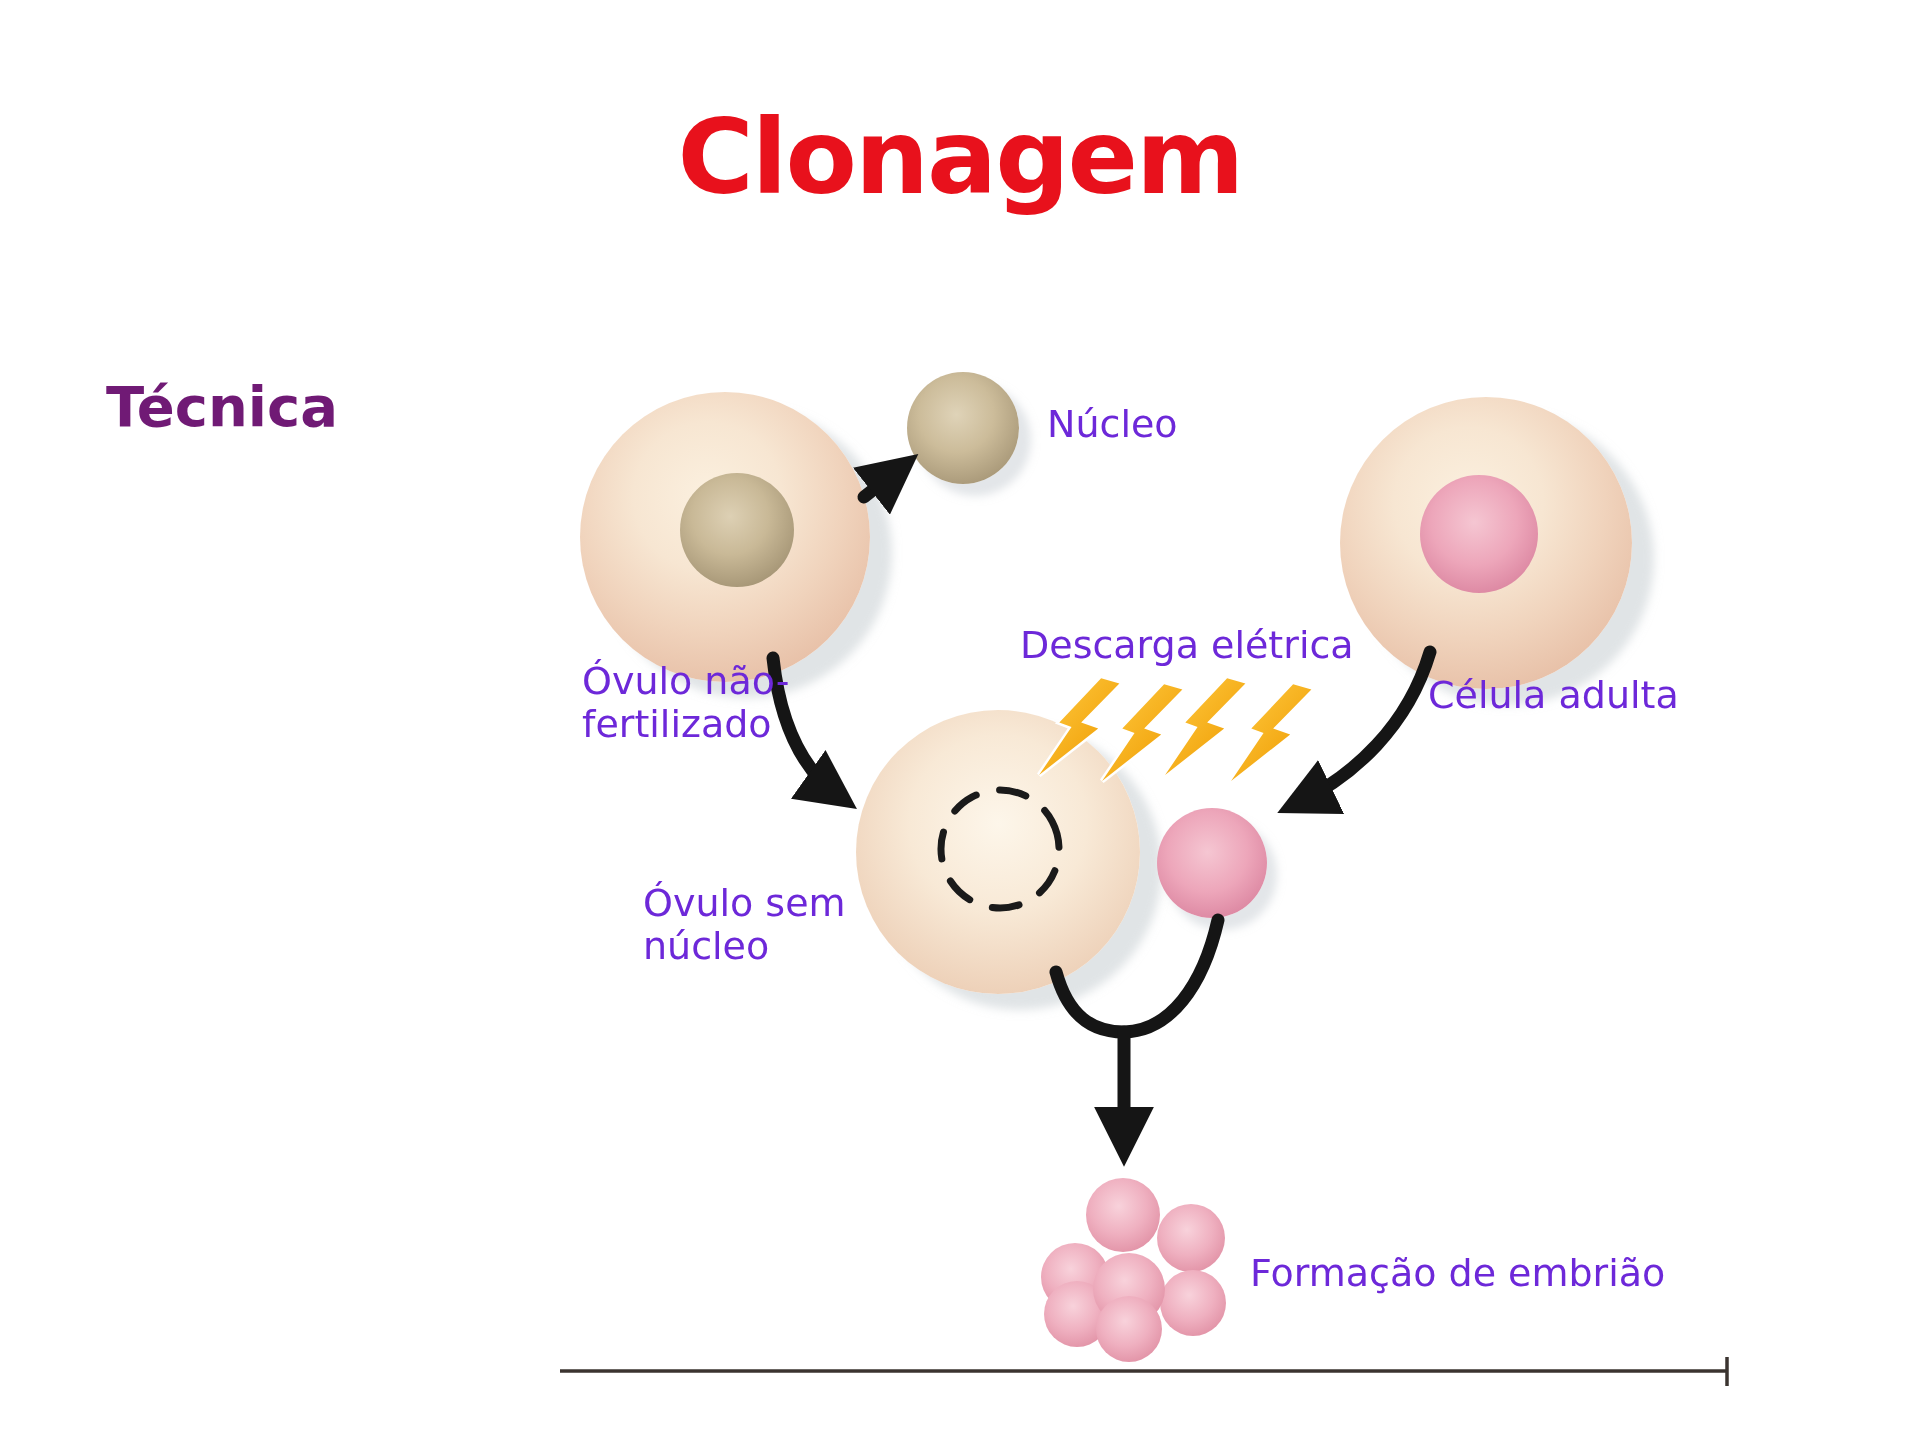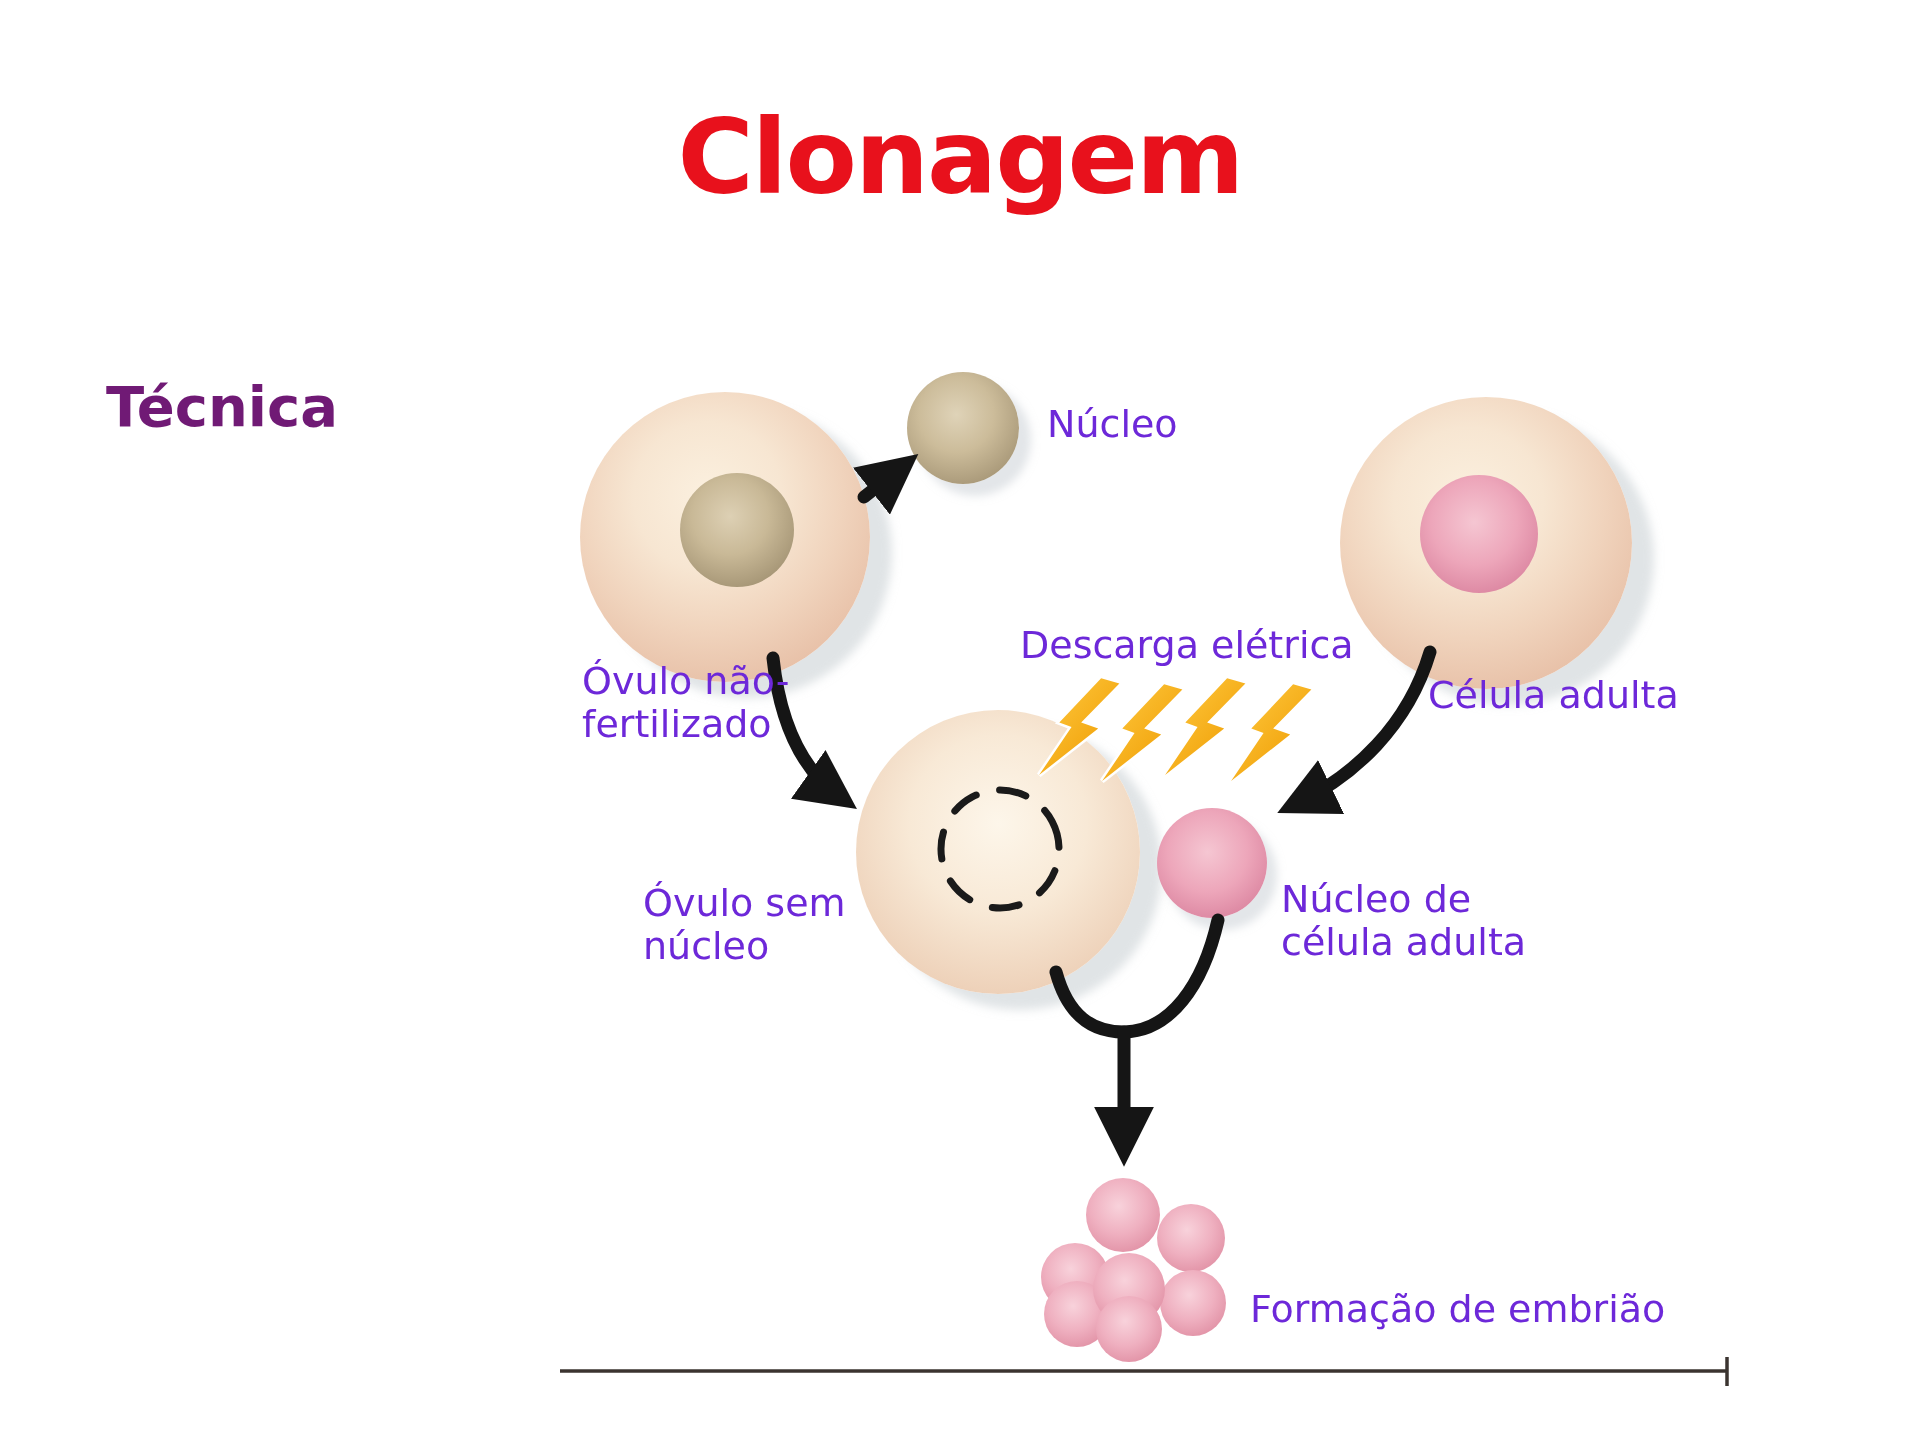--- a/index.html
+++ b/index.html
@@ -131,20 +131,16 @@
 
   <div class="label z6" style="left:1428px;top:674px;">Célula adulta</div>
 
   <div class="label z6" style="left:643px;top:882px;">
     <span>Óvulo sem</span><br>
     <span>núcleo</span>
   </div>
 
   <div class="label z6" style="left:1020px;top:624px;">Descarga elétrica</div>
 
-  <div class="label z6" style="left:1281px;top:878px;">
-    <span>Núcleo de</span><br>
-    <span>célula adulta</span>
-  </div>
 
-  <div class="label z6" style="left:1250px;top:1288px;">Formação de embrião</div>
+  <div class="label z6" style="left:1250px;top:1252px;">Formação de embrião</div>
 
 </div>
 
 </body></html>

